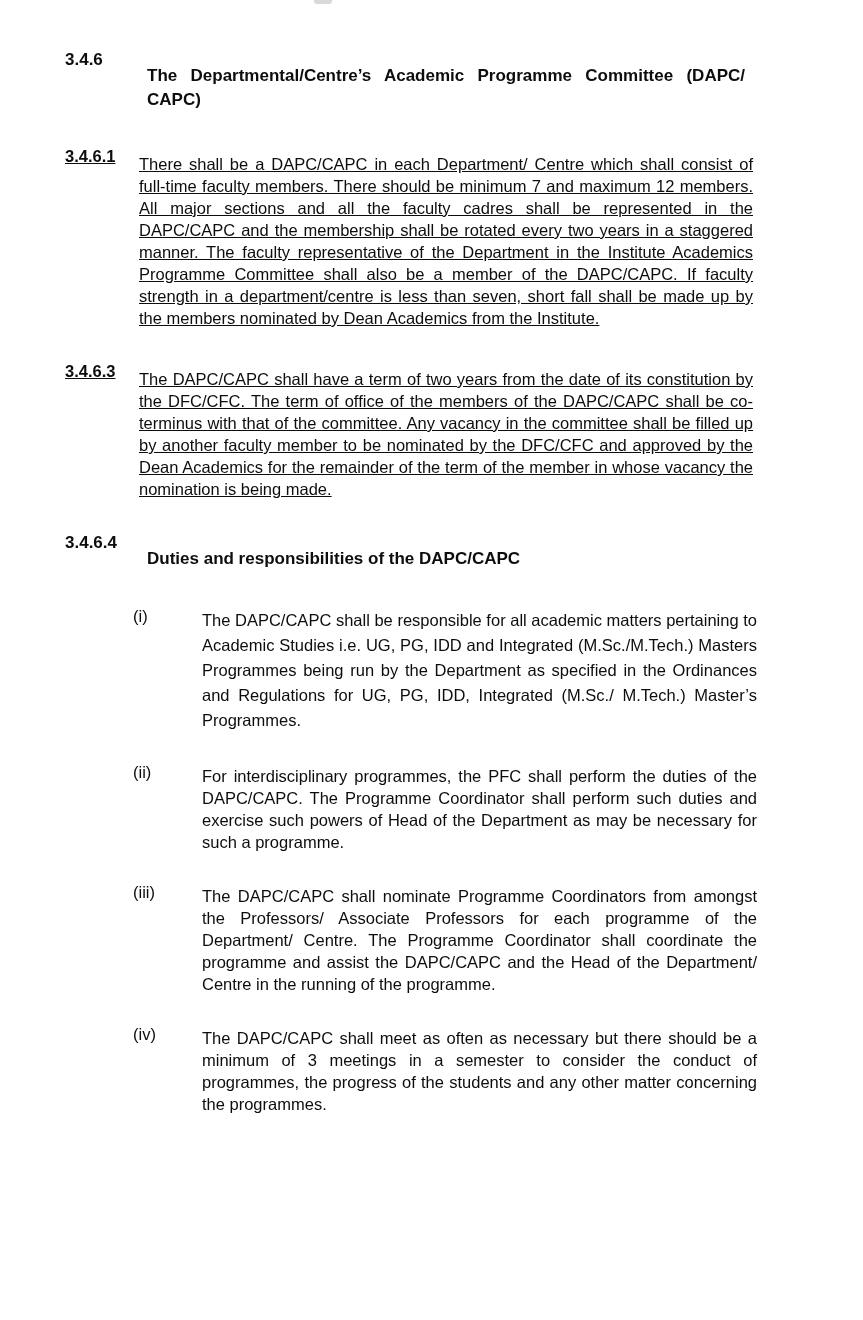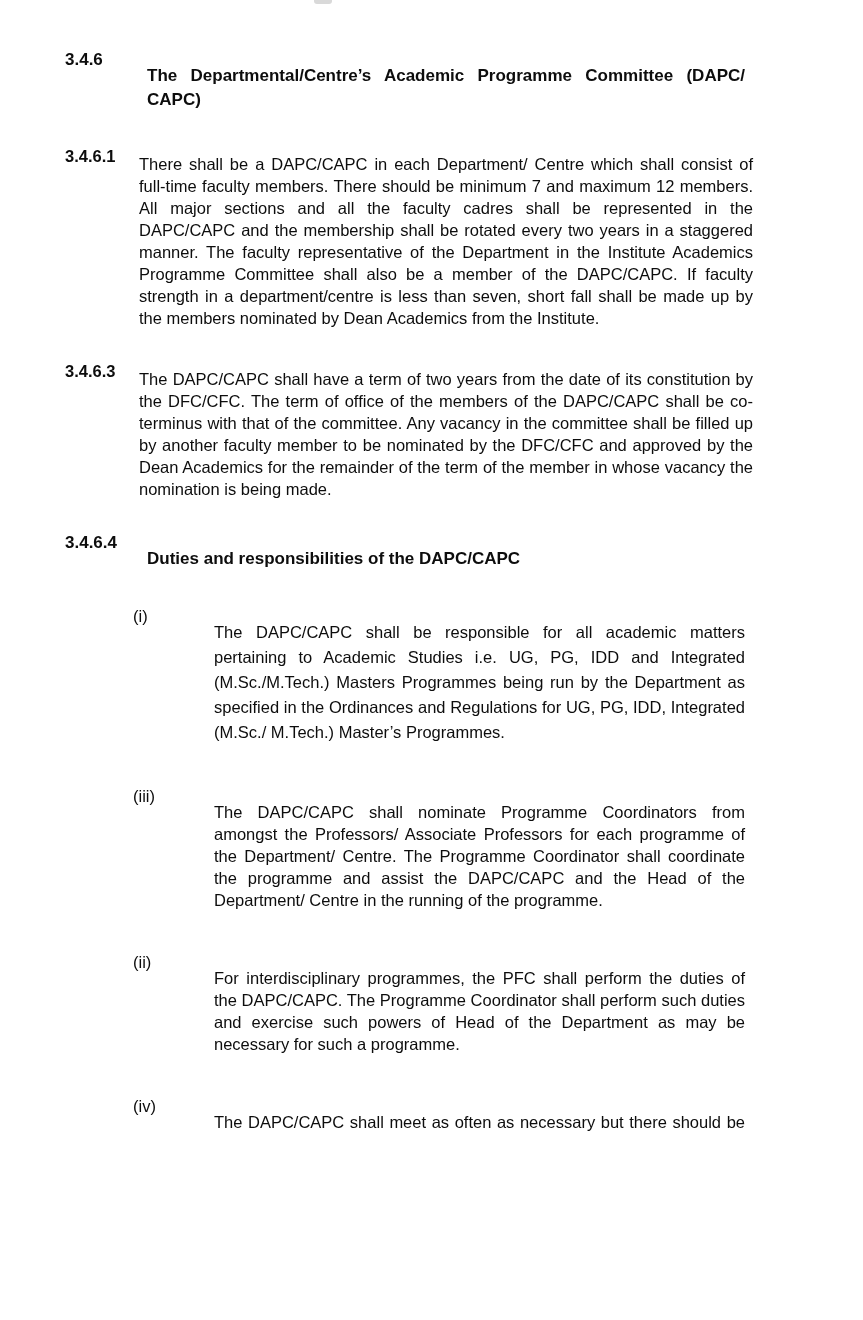--- a/index.html
+++ b/index.html
@@ -35,40 +35,40 @@
   .heading-row .num { font-size: 17px; line-height: 24px; }
   .htext {
     flex: 1;
     margin: 16px;
     font-weight: 700;
     font-size: 17px;
     line-height: 24px;
     text-align: justify;
   }
   .heading-row { margin-bottom: 17px; }
-  .clause { margin-bottom: 23px; }
+  .clause { margin-bottom: 23px; text-decoration: underline; }
   .ptext {
     flex: 1;
     margin: 8px;
     font-size: 16.5px;
     line-height: 22px;
     text-align: justify;
   }
   .subheading-row { margin-bottom: 17px; }
   .duties { padding-left: 68px; }
   .duty { display: flex; margin-bottom: 24px; }
   .duty:last-child { margin-bottom: 0; }
   .dlabel {
     flex: 0 0 65px;
     font-size: 16.5px;
     line-height: 22px;
   }
   .dtext {
     flex: 1;
-    margin: 16px;
+    margin: 4px;
     font-size: 16.5px;
     line-height: 22px;
     text-align: justify;
   }
   .duty-i .dtext, .duty-i .dlabel { line-height: 25px; }
 </style>
 </head>
 <body>
 
 <div class="page">
@@ -98,27 +98,27 @@
     </div>
 
     <div class="duties">
 
       <div class="duty duty-i">
         <div class="dlabel">(i)</div>
         <p class="dtext">The DAPC/CAPC shall be responsible for all academic matters pertaining to Academic Studies i.e. UG, PG, IDD and Integrated (M.Sc./M.Tech.) Masters Programmes being run by the Department as specified in the Ordinances and Regulations for UG, PG, IDD, Integrated (M.Sc./ M.Tech.) Master’s Programmes.</p>
       </div>
 
       <div class="duty">
-        <div class="dlabel">(iii)</div>
-        <p class="dtext">The DAPC/CAPC shall nominate Programme Coordinators from amongst the Professors/ Associate Professors for each programme of the Department/ Centre. The Programme Coordinator shall coordinate the programme and assist the DAPC/CAPC and the Head of the Department/ Centre in the running of the programme.</p>
+        <div class="dlabel">(ii)</div>
+        <p class="dtext">For interdisciplinary programmes, the PFC shall perform the duties of the DAPC/CAPC. The Programme Coordinator shall perform such duties and exercise such powers of Head of the Department as may be necessary for such a programme.</p>
       </div>
 
       <div class="duty">
-        <div class="dlabel">(ii)</div>
-        <p class="dtext">For interdisciplinary programmes, the PFC shall perform the duties of the DAPC/CAPC. The Programme Coordinator shall perform such duties and exercise such powers of Head of the Department as may be necessary for such a programme.</p>
+        <div class="dlabel">(iii)</div>
+        <p class="dtext">The DAPC/CAPC shall nominate Programme Coordinators from amongst the Professors/ Associate Professors for each programme of the Department/ Centre. The Programme Coordinator shall coordinate the programme and assist the DAPC/CAPC and the Head of the Department/ Centre in the running of the programme.</p>
       </div>
 
       <div class="duty">
         <div class="dlabel">(iv)</div>
         <p class="dtext">The DAPC/CAPC shall meet as often as necessary but there should be a minimum of 3 meetings in a semester to consider the conduct of programmes, the progress of the students and any other matter concerning the programmes.</p>
       </div>
 
       <div class="duty">
         <div class="dlabel">(v)</div>
       </div>

